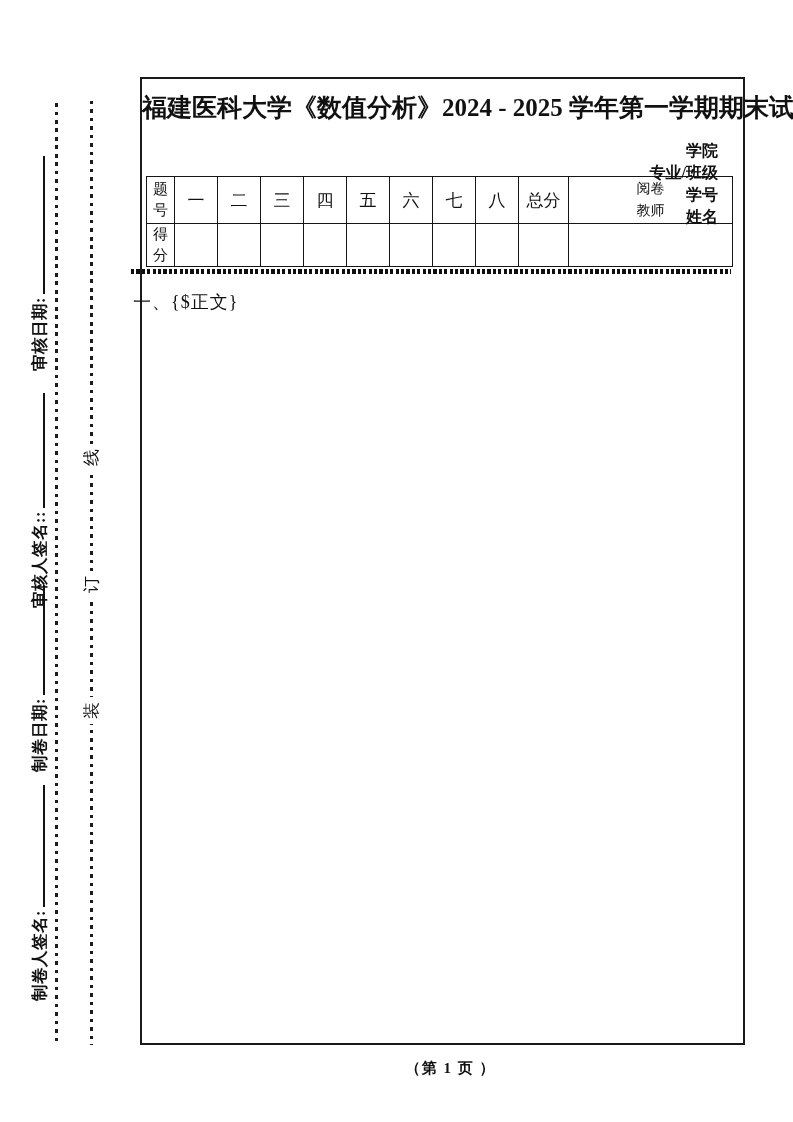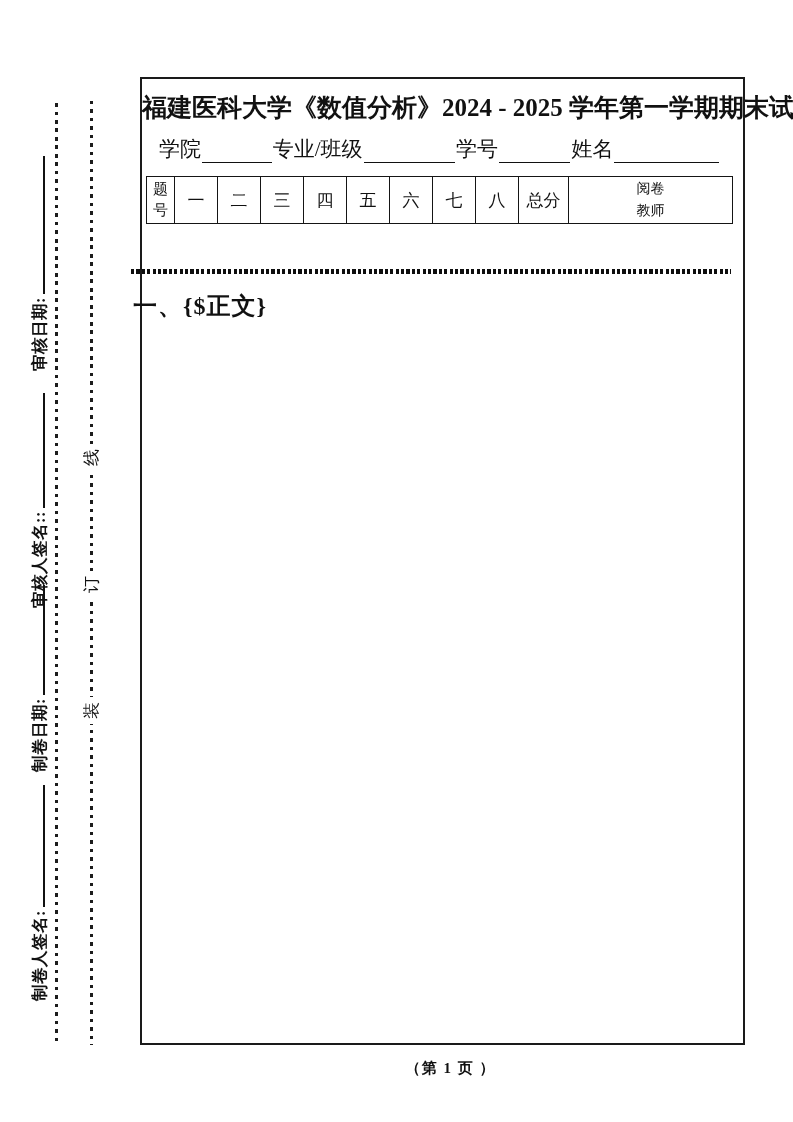--- a/index.html
+++ b/index.html
@@ -34,21 +34,21 @@
   .box{
     position:absolute;left:140px;top:77px;width:605px;height:968px;
     border:2px solid #1a1a1a;box-sizing:border-box;
   }
   .title{
     margin-top:12px;text-align:center;font-size:25px;font-weight:bold;
     white-space:nowrap;
   }
   .fields{
     display:flex;align-items:flex-end;margin:17px 24px 0 16px;
-    font-size:21px;font-weight:normal;height:22px;
+    font-size:16px;font-weight:bold;height:22px;flex-direction:column;
   }
   .flabel{white-space:nowrap;padding:0 1px;}
   .fline{border-bottom:1.6px solid #111;height:20px;}
   .f1{flex-grow:0.8;} .f2{flex-grow:1.05;} .f3{flex-grow:0.82;} .f4{flex-grow:1.2;}
   
   table.score{
     border-collapse:collapse;table-layout:fixed;width:586px;margin:13px 0 0 4px;
   }
   table.score td{
     border:1.5px solid #151515;text-align:center;vertical-align:middle;
@@ -58,21 +58,21 @@
   tr.scr td{height:42px;}
   .stack1{display:inline-block;width:17px;font-size:15px;line-height:21px;}
   .stack2{display:inline-block;width:33px;font-size:14px;line-height:22px;}
   .sumhdr{font-size:15px;}
   
   .dotsep{
     position:absolute;left:131px;top:269px;width:600px;height:4.5px;
     background-image:repeating-linear-gradient(to right,#0e0e0e 0 3.2px,transparent 3.2px 5.4px);
   }
   .body-text{
-    position:absolute;left:133px;top:290px;font-size:24px;font-weight:700;
+    position:absolute;left:133px;top:290px;font-size:18px;font-weight:400;
     letter-spacing:1px;
   }
   .footer{
     position:absolute;left:148px;top:1059px;width:605px;text-align:center;
     font-size:15px;font-weight:bold;letter-spacing:1.5px;
   }
 </style>
 </head>
 <body>
 
@@ -133,20 +133,33 @@
         <td>二</td>
         <td>三</td>
         <td>四</td>
         <td>五</td>
         <td>六</td>
         <td>七</td>
         <td>八</td>
         <td class="sumhdr">总分</td>
         <td><span class="stack2">阅卷教师</span></td>
       </tr>
+      <tr class="scr">
+        <td><span class="stack1">得分</span></td>
+        <td></td>
+        <td></td>
+        <td></td>
+        <td></td>
+        <td></td>
+        <td></td>
+        <td></td>
+        <td></td>
+        <td></td>
+        <td></td>
+      </tr>
     </tbody>
       </table>
 
   </div>
 
   <div class="dotsep"></div>
 
   <div class="body-text">一、{$正文}</div>
 
   <div class="footer">（第 1 页 ）</div>

